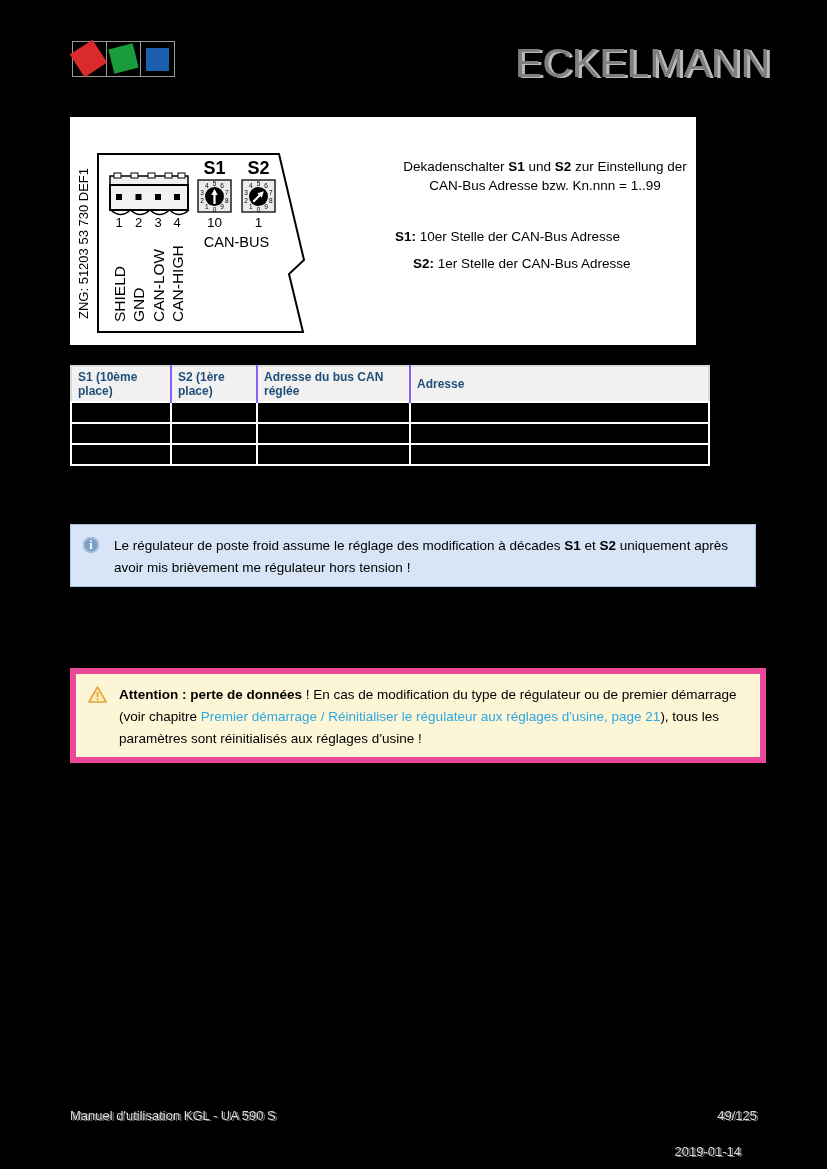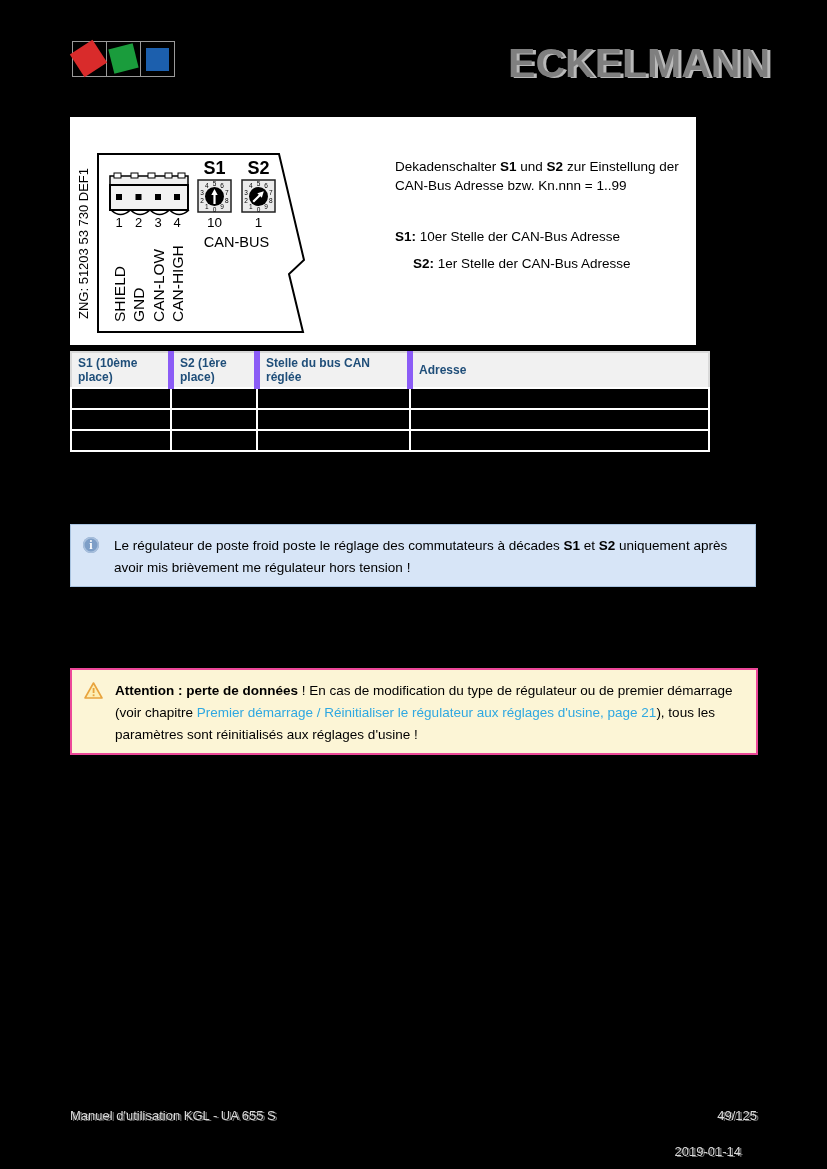--- a/index.html
+++ b/index.html
@@ -6,41 +6,41 @@
   .canvas{position:relative;width:827px;height:1169px;background:#000;overflow:hidden;
           font-family:"Liberation Sans",sans-serif;color:#000;}
   
   .logo-frame{position:absolute;left:72px;top:41px;display:flex;border:1px solid #9a9a9a;}
   .logo-cell{width:33px;height:34px;border-right:1px solid #9a9a9a;position:relative;}
   .logo-cell:last-child{border-right:none;}
   .logo-sq{position:absolute;}
   .sq-red{width:27px;height:27px;background:#d92b2b;left:2px;top:3px;transform:rotate(-33deg);}
   .sq-green{width:25px;height:25px;background:#1a9c3c;left:4px;top:4px;transform:rotate(-14deg);}
   .sq-blue{width:23px;height:23px;background:#1c5fad;left:5px;top:6px;}
-  .wordmark{position:absolute;right:57px;top:40px;font-size:41px;font-weight:700;letter-spacing:0px;
+  .wordmark{position:absolute;right:57px;top:40px;font-size:41px;font-weight:400;letter-spacing:0px;
             color:#7f7f7f;text-shadow:3px 1px 0 #b9b9b9;}
   
   .figure-box{position:absolute;left:70px;top:117px;width:626px;height:228px;background:#fff;}
   .figure-box svg{position:absolute;left:0;top:0;font-family:"Liberation Sans",sans-serif;}
-  .fig-desc{position:absolute;left:325px;top:40px;width:300px;font-size:13.5px;line-height:19px;}
+  .fig-desc{position:absolute;left:325px;top:40px;width:300px;font-size:13.5px;line-height:19px;text-align:center;}
   .fig-s1{position:absolute;left:325px;top:112px;font-size:13.5px;}
   .fig-s2{position:absolute;left:343px;top:139px;font-size:13.5px;}
   .b{font-weight:bold;}
   
-  .tbl-wrap{position:absolute;left:70px;top:351px;}
+  .tbl-wrap{position:absolute;left:70px;top:365px;}
   table.addr{border-collapse:collapse;table-layout:fixed;width:638px;border:2px solid #d9d9d9;}
   table.addr th{background:#f1f1f1;color:#1f4e79;font-size:12px;font-weight:bold;text-align:left;
-                padding:3px 6px;height:17px;border-left:6px solid #8b5cf6;}
+                padding:3px 6px;height:17px;border-left:2px solid #8b5cf6;}
   table.addr th:first-child{border-left:none;}
   table.addr td{background:#000;height:17px;border:2px solid #fff;}
   
   .info-box{position:absolute;left:70px;top:524px;width:684px;height:61px;background:#d7e5f7;
             border:1px solid #a8c3e0;}
   .warn-box{position:absolute;left:70px;top:668px;width:684px;height:83px;background:#fcf5d6;
-            border:2px solid #ec4899;}
+            border:6px solid #ec4899;}
   .note-icon{position:absolute;left:12px;top:12px;}
   .info-i{width:16px;height:16px;border-radius:50%;background:#7d9ec7;color:#fff;
           font-size:12px;font-weight:bold;font-family:"Liberation Serif",serif;
           display:flex;align-items:center;justify-content:center;box-shadow:inset 0 0 0 1.5px #a9c0dd;}
   .note-text{position:absolute;left:43px;top:10px;width:640px;font-size:13.5px;line-height:22px;color:#000;}
   .chapter-link{color:#2fa8e1;text-decoration:none;cursor:pointer;}
   
   .footer{position:absolute;left:70px;right:70px;top:1108px;font-size:13px;color:#d9d9d9;
           text-shadow:2px 1px 0 #6e6e6e;}
   .footer .f-left{position:absolute;left:0;top:0;}
@@ -150,21 +150,21 @@
       <colgroup>
           <col style="width:100px">
           <col style="width:86px">
           <col style="width:153px">
           <col style="width:299px">
         </colgroup>
       <thead>
         <tr>
           <th>S1 (10ème place)</th>
           <th>S2 (1ère place)</th>
-          <th>Stelle du bus CAN réglée</th>
+          <th>Adresse du bus CAN réglée</th>
           <th>Adresse</th>
         </tr>
       </thead>
       <tbody>
         <tr>
           <td></td>
           <td></td>
           <td></td>
           <td></td>
         </tr>
@@ -179,33 +179,33 @@
           <td></td>
           <td></td>
           <td></td>
         </tr>
       </tbody>
     </table>
   </div>
 
   <div class="info-box">
     <div class="note-icon info-i">i</div>
-    <div class="note-text"><span>Le régulateur de poste froid poste le réglage des commutateurs à décades </span><span class="b">S1</span><span> et </span><span class="b">S2</span><span> uniquement après avoir mis brièvement me régulateur hors tension !</span></div>
+    <div class="note-text"><span>Le régulateur de poste froid assume le réglage des modification à décades </span><span class="b">S1</span><span> et </span><span class="b">S2</span><span> uniquement après avoir mis brièvement me régulateur hors tension !</span></div>
   </div>
 
   <div class="warn-box">
     <div class="note-icon">
       <svg width="19" height="17" viewBox="0 0 19 17">
         <polygon points="9.5,1 18,16 1,16" fill="#fdeeb4" stroke="#e8a33d" stroke-width="1.6" stroke-linejoin="round"></polygon>
         <rect x="8.7" y="6" width="1.8" height="5" fill="#e8a33d"></rect>
         <rect x="8.7" y="12.4" width="1.8" height="1.8" fill="#e8a33d"></rect>
       </svg>
     </div>
     <div class="note-text"><span class="b">Attention : perte de données</span><span> ! En cas de modification du type de régulateur ou de premier démarrage (voir chapitre </span><a class="chapter-link">Premier démarrage / Réinitialiser le régulateur aux réglages d'usine, page 21</a><span>), tous les paramètres sont réinitialisés aux réglages d'usine !</span></div>
   </div>
 
   <div class="footer">
-    <span class="f-left">Manuel d'utilisation KGL - UA 655 S</span>
+    <span class="f-left">Manuel d'utilisation KGL - UA 590 S</span>
     <span class="f-center">2019-01-14</span>
     <span class="f-right">49/125</span>
   </div>
 
 </div>
 
 </body></html>

